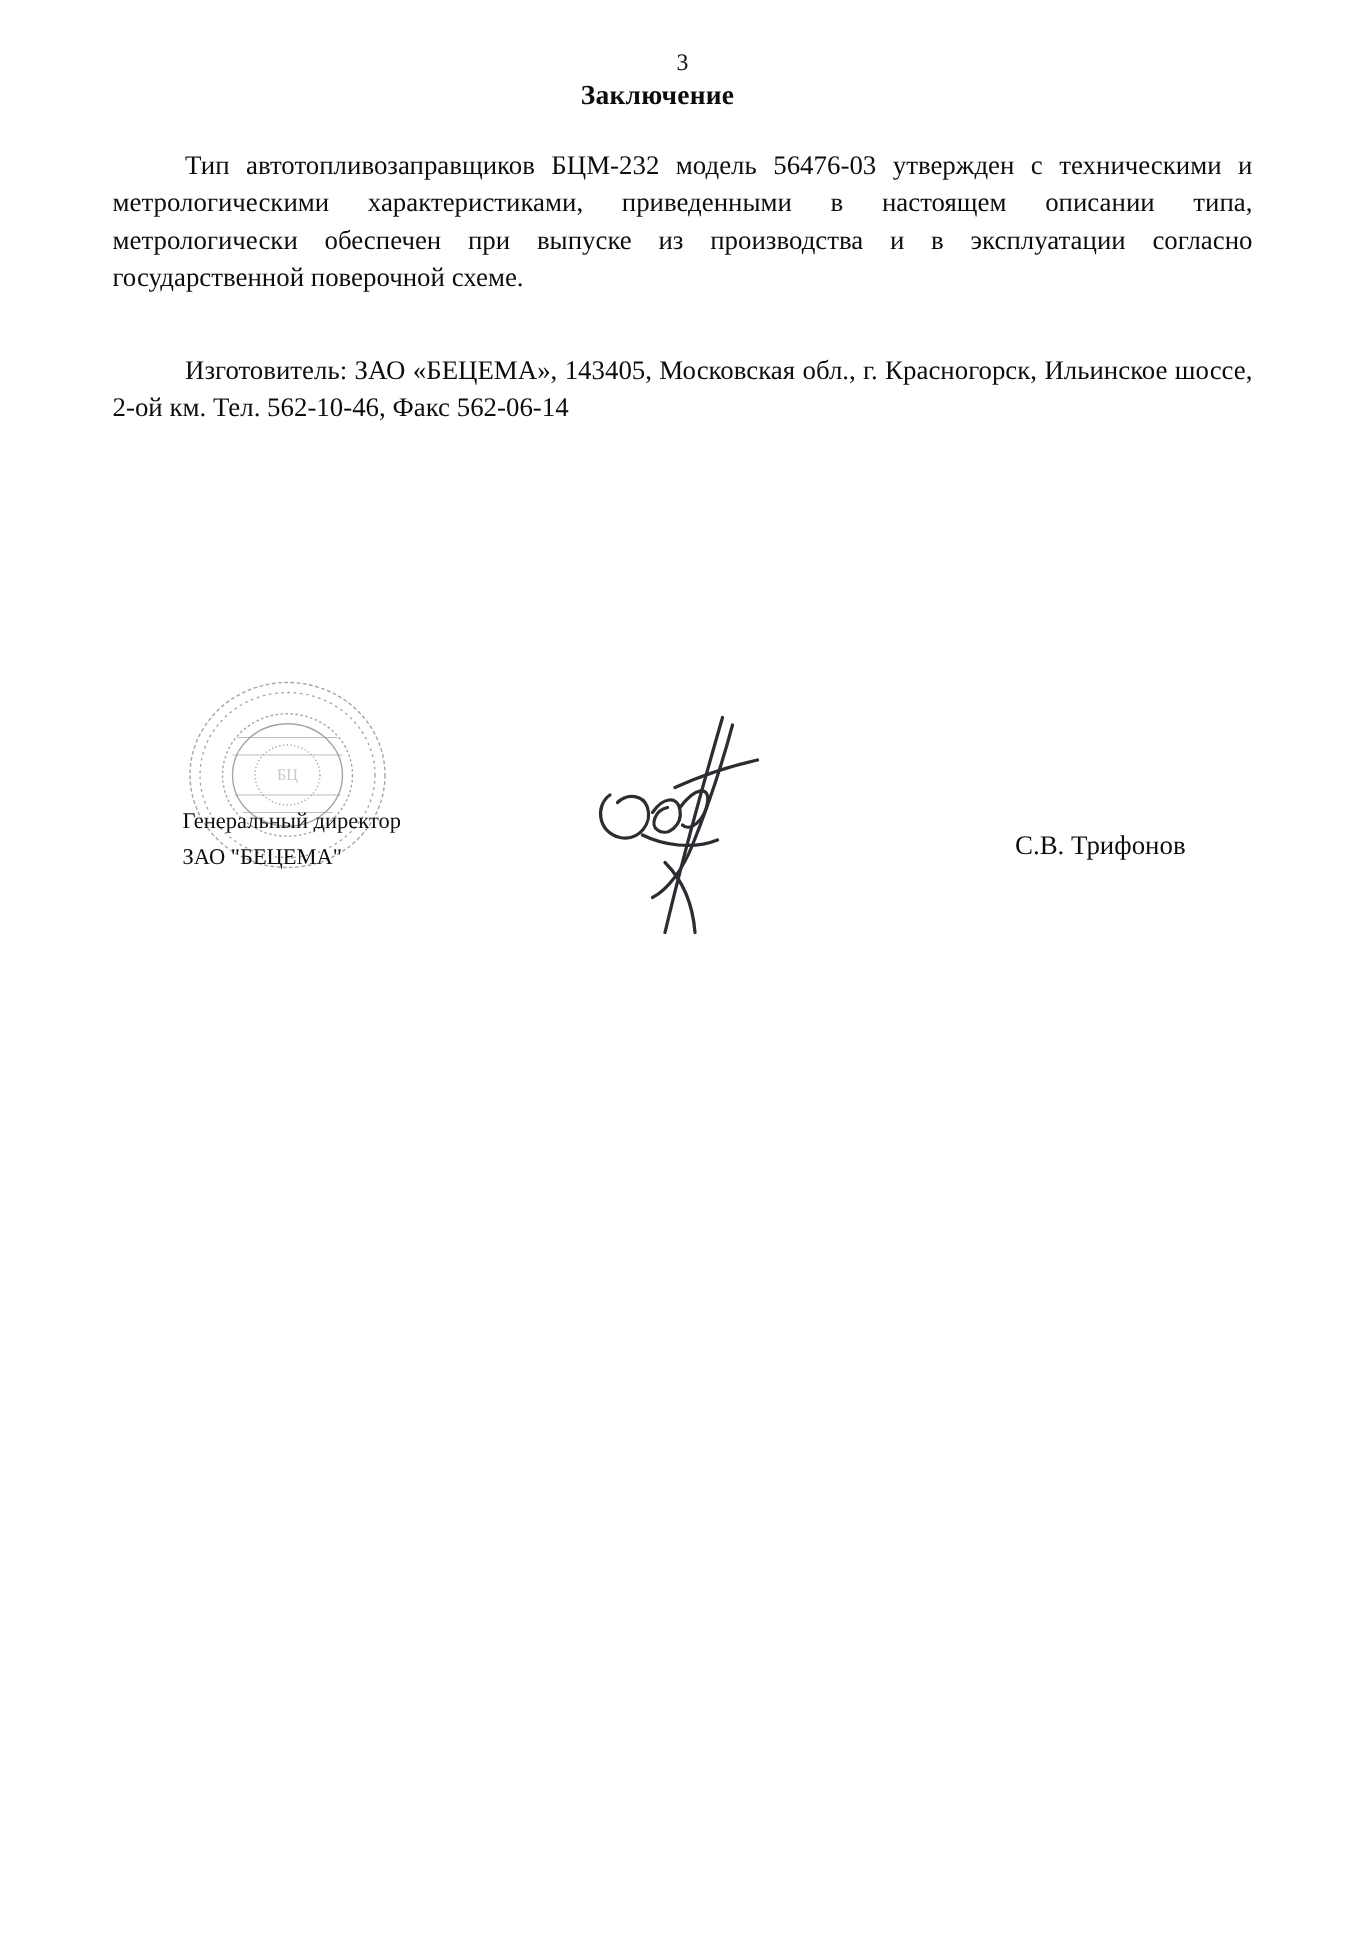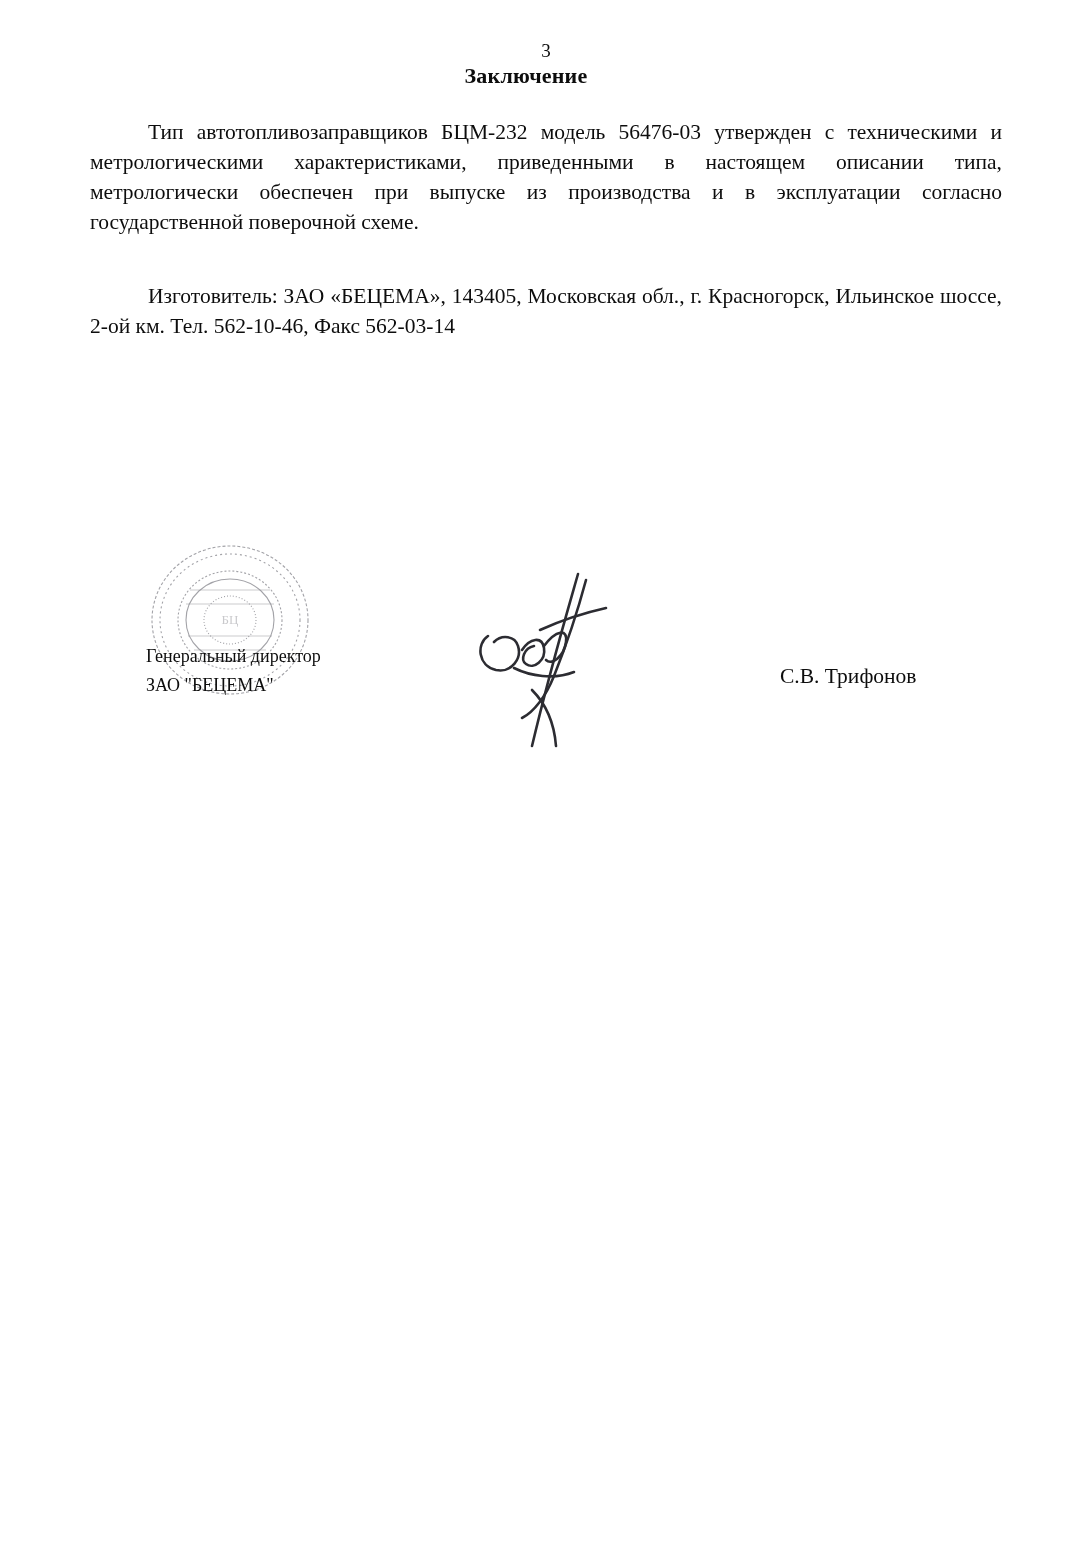--- a/index.html
+++ b/index.html
@@ -70,21 +70,21 @@
   .sign-title {
     position: absolute;
     left: 56px;
     top: 12px;
     font-size: 18px;
     line-height: 29px;
     white-space: pre-line;
   }
   .sign-name {
     position: absolute;
-    left: 690px;
+    left: 722px;
     top: 32px;
     font-size: 21.5px;
     line-height: 29px;
   }
 
   
   .stamp {
     position: absolute;
     left: 40px;
     top: -110px;
@@ -110,21 +110,21 @@
 
   <div class="page-number">3</div>
 
   <div class="doc-heading">Заключение</div>
 
   <div class="body-block" id="para-approval">
     <p class="indent">Тип автотопливозаправщиков БЦМ-232 модель 56476-03   утвержден с техническими и метрологическими характеристиками, приведенными в настоящем описании типа, метрологически обеспечен при выпуске из производства и в эксплуатации согласно государственной поверочной схеме.</p>
   </div>
 
   <div class="body-block" id="para-manufacturer">
-    <p class="indent">Изготовитель: ЗАО «БЕЦЕМА», 143405, Московская обл., г. Красногорск, Ильинское шоссе, 2-ой км. Тел. 562-10-46, Факс 562-03-14</p>
+    <p class="indent">Изготовитель: ЗАО «БЕЦЕМА», 143405, Московская обл., г. Красногорск, Ильинское шоссе, 2-ой км. Тел. 562-10-46, Факс 562-06-14</p>
   </div>
 
   <div class="sign-area">
 
     <svg class="stamp" viewBox="0 0 200 200">
       <g fill="none" stroke="#3a3a45" stroke-width="1.1" opacity="0.85">
         <ellipse cx="100" cy="100" rx="78" ry="74" stroke-dasharray="3 2"></ellipse>
         <ellipse cx="100" cy="100" rx="70" ry="66" stroke-dasharray="2 3"></ellipse>
         <ellipse cx="100" cy="100" rx="52" ry="49" stroke-dasharray="2 2"></ellipse>
         <ellipse cx="100" cy="100" rx="44" ry="41"></ellipse>

